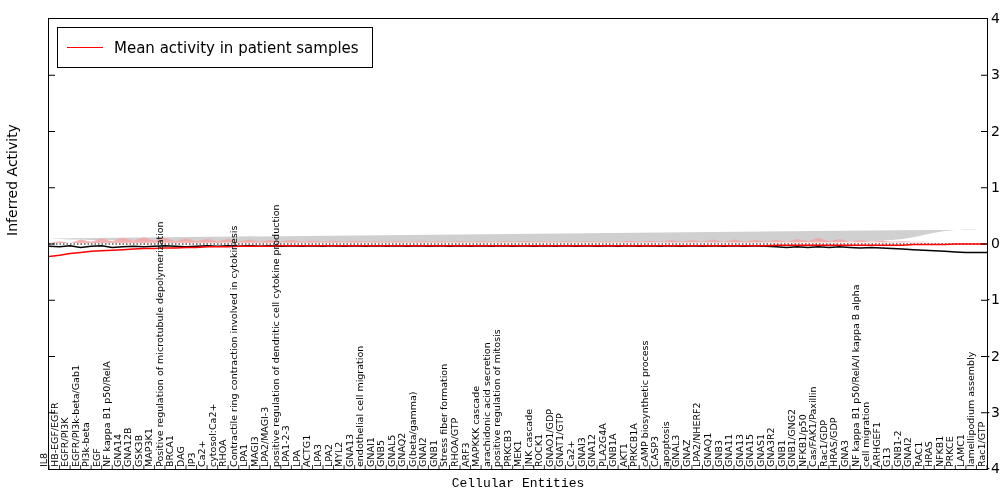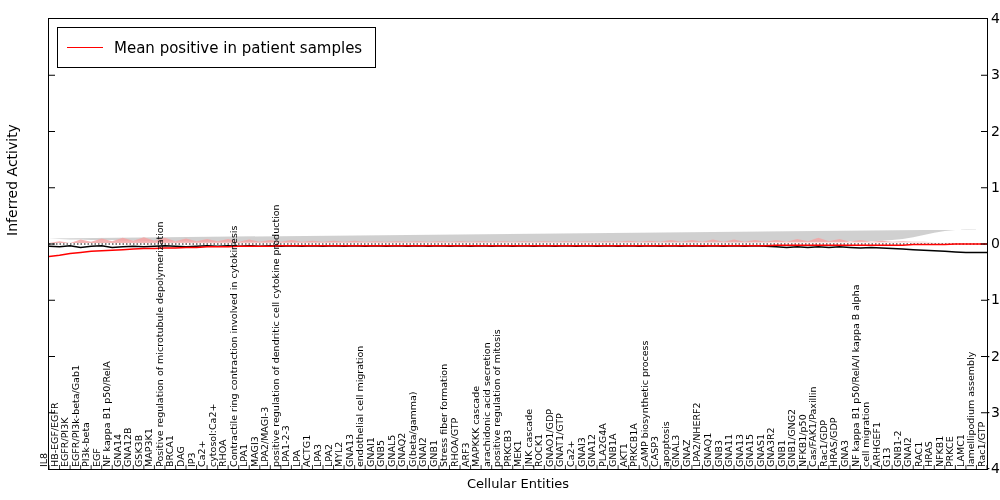--- a/index.html
+++ b/index.html
@@ -66,20 +66,21 @@
     transform: rotate(-90deg);
   }
   #xlabel {
     position: absolute;
     left: 48px;
     top: 476px;
     width: 940px;
     text-align: center;
     font-size: 13px;
     color: #000000;
+    font-family: Liberation Mono, monospace;
   }
   #legend-box {
     position: absolute;
     left: 57px;
     top: 27px;
     background: #ffffff;
     border: 1.3px solid #000000;
     padding: 7px 13px 7px 9px;
     box-sizing: border-box;
   }
@@ -344,17 +345,17 @@
       <div class="xtick-label" style="left: 896.843px;">NFKB1</div>
       <div class="xtick-label" style="left: 907.382px;">PRKCE</div>
       <div class="xtick-label" style="left: 917.921px;">LAMC1</div>
       <div class="xtick-label" style="left: 928.461px;">lamellipodium assembly</div>
       <div class="xtick-label" style="left: 939px;">Rac1/GTP</div>
     </div>
 
   <div id="legend-box">
       <div class="legend-row">
         <span class="legend-swatch" style="border-top-color: rgb(255, 0, 0);"></span>
-        <span class="legend-label">Mean positive in patient samples</span>
+        <span class="legend-label">Mean activity in patient samples</span>
       </div>
     </div>
 
 </div>
 
 </body></html>

